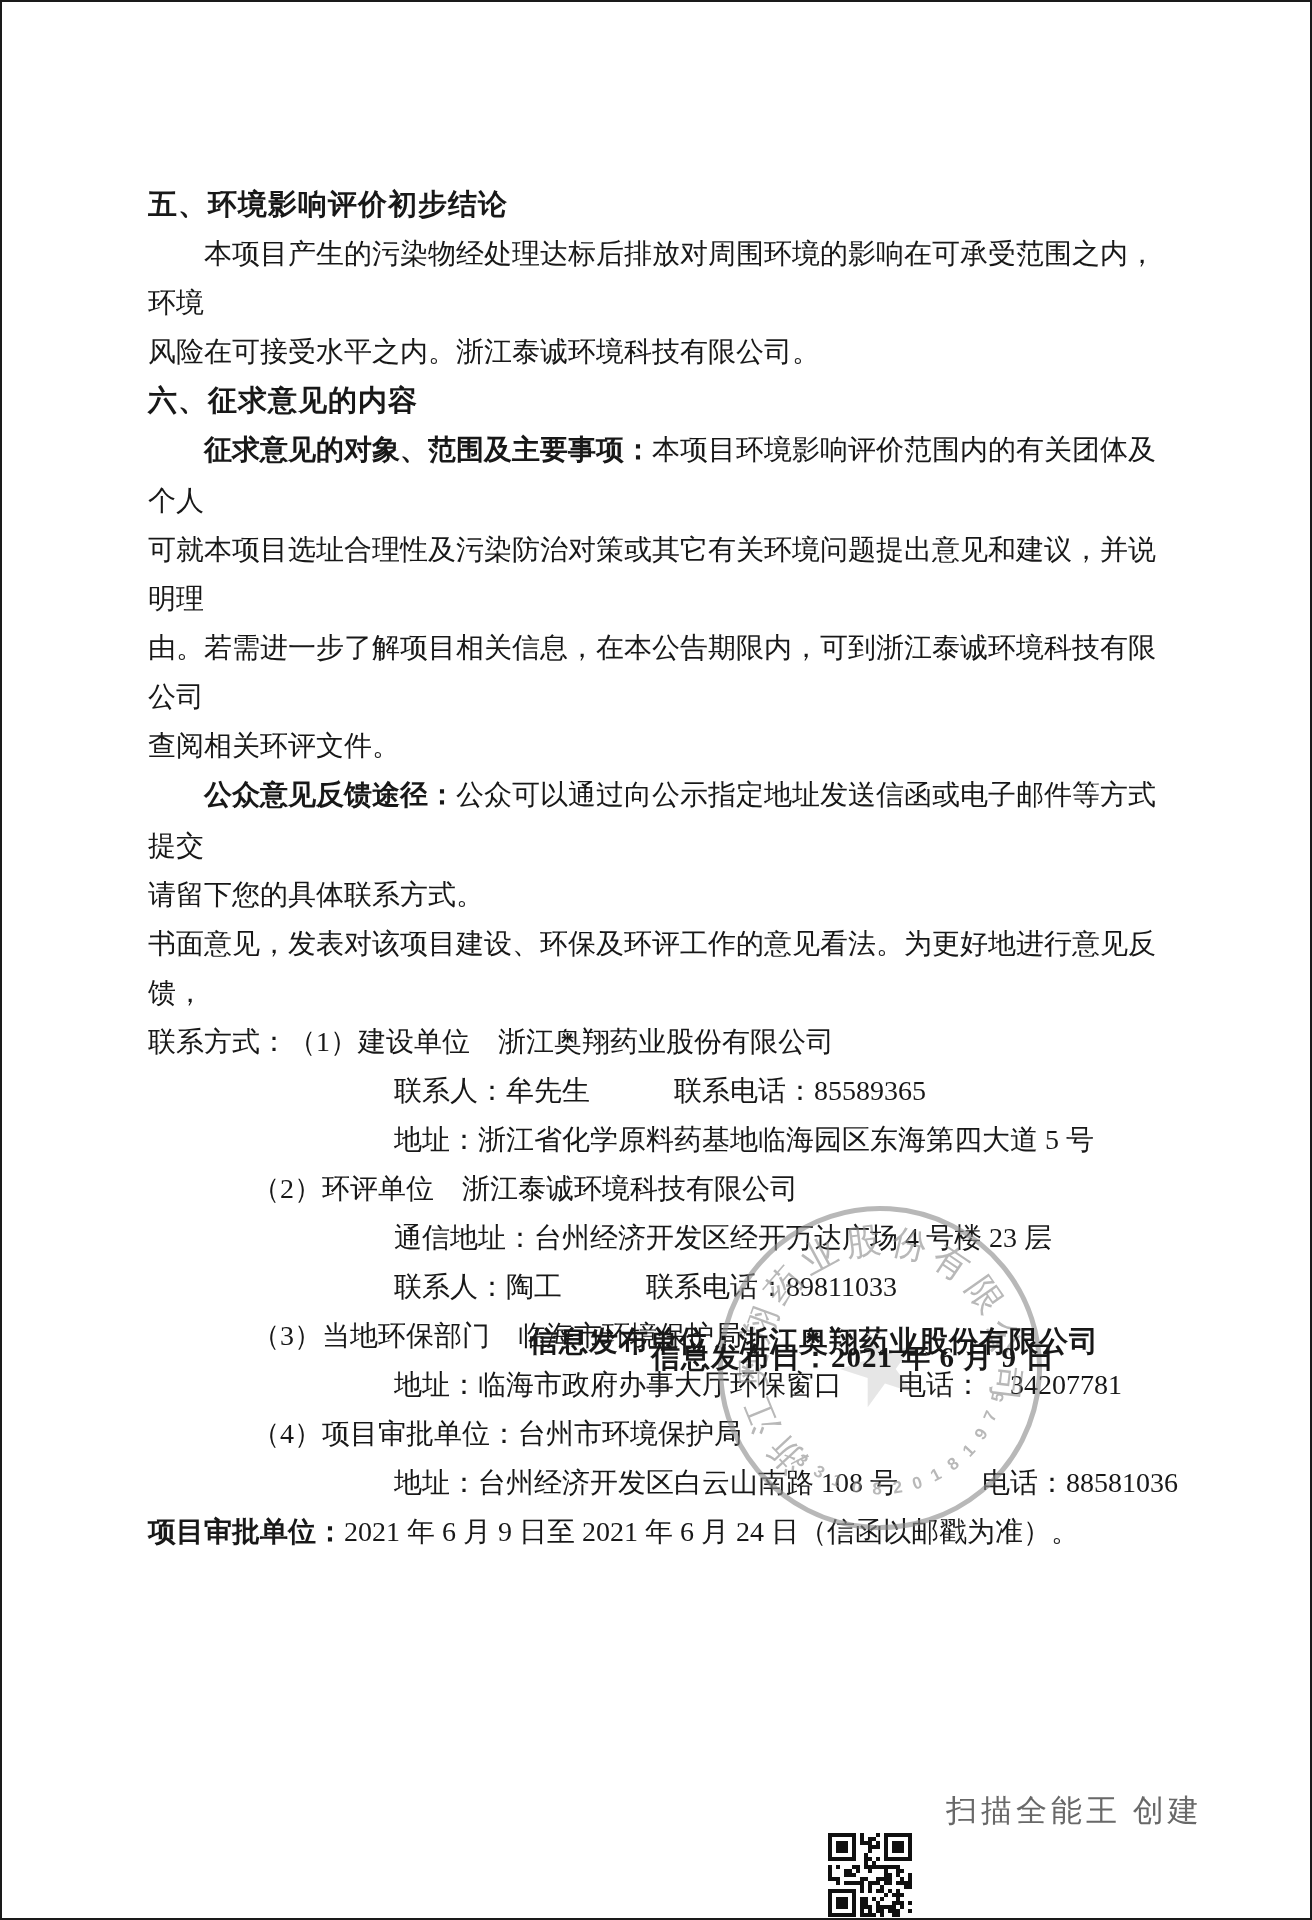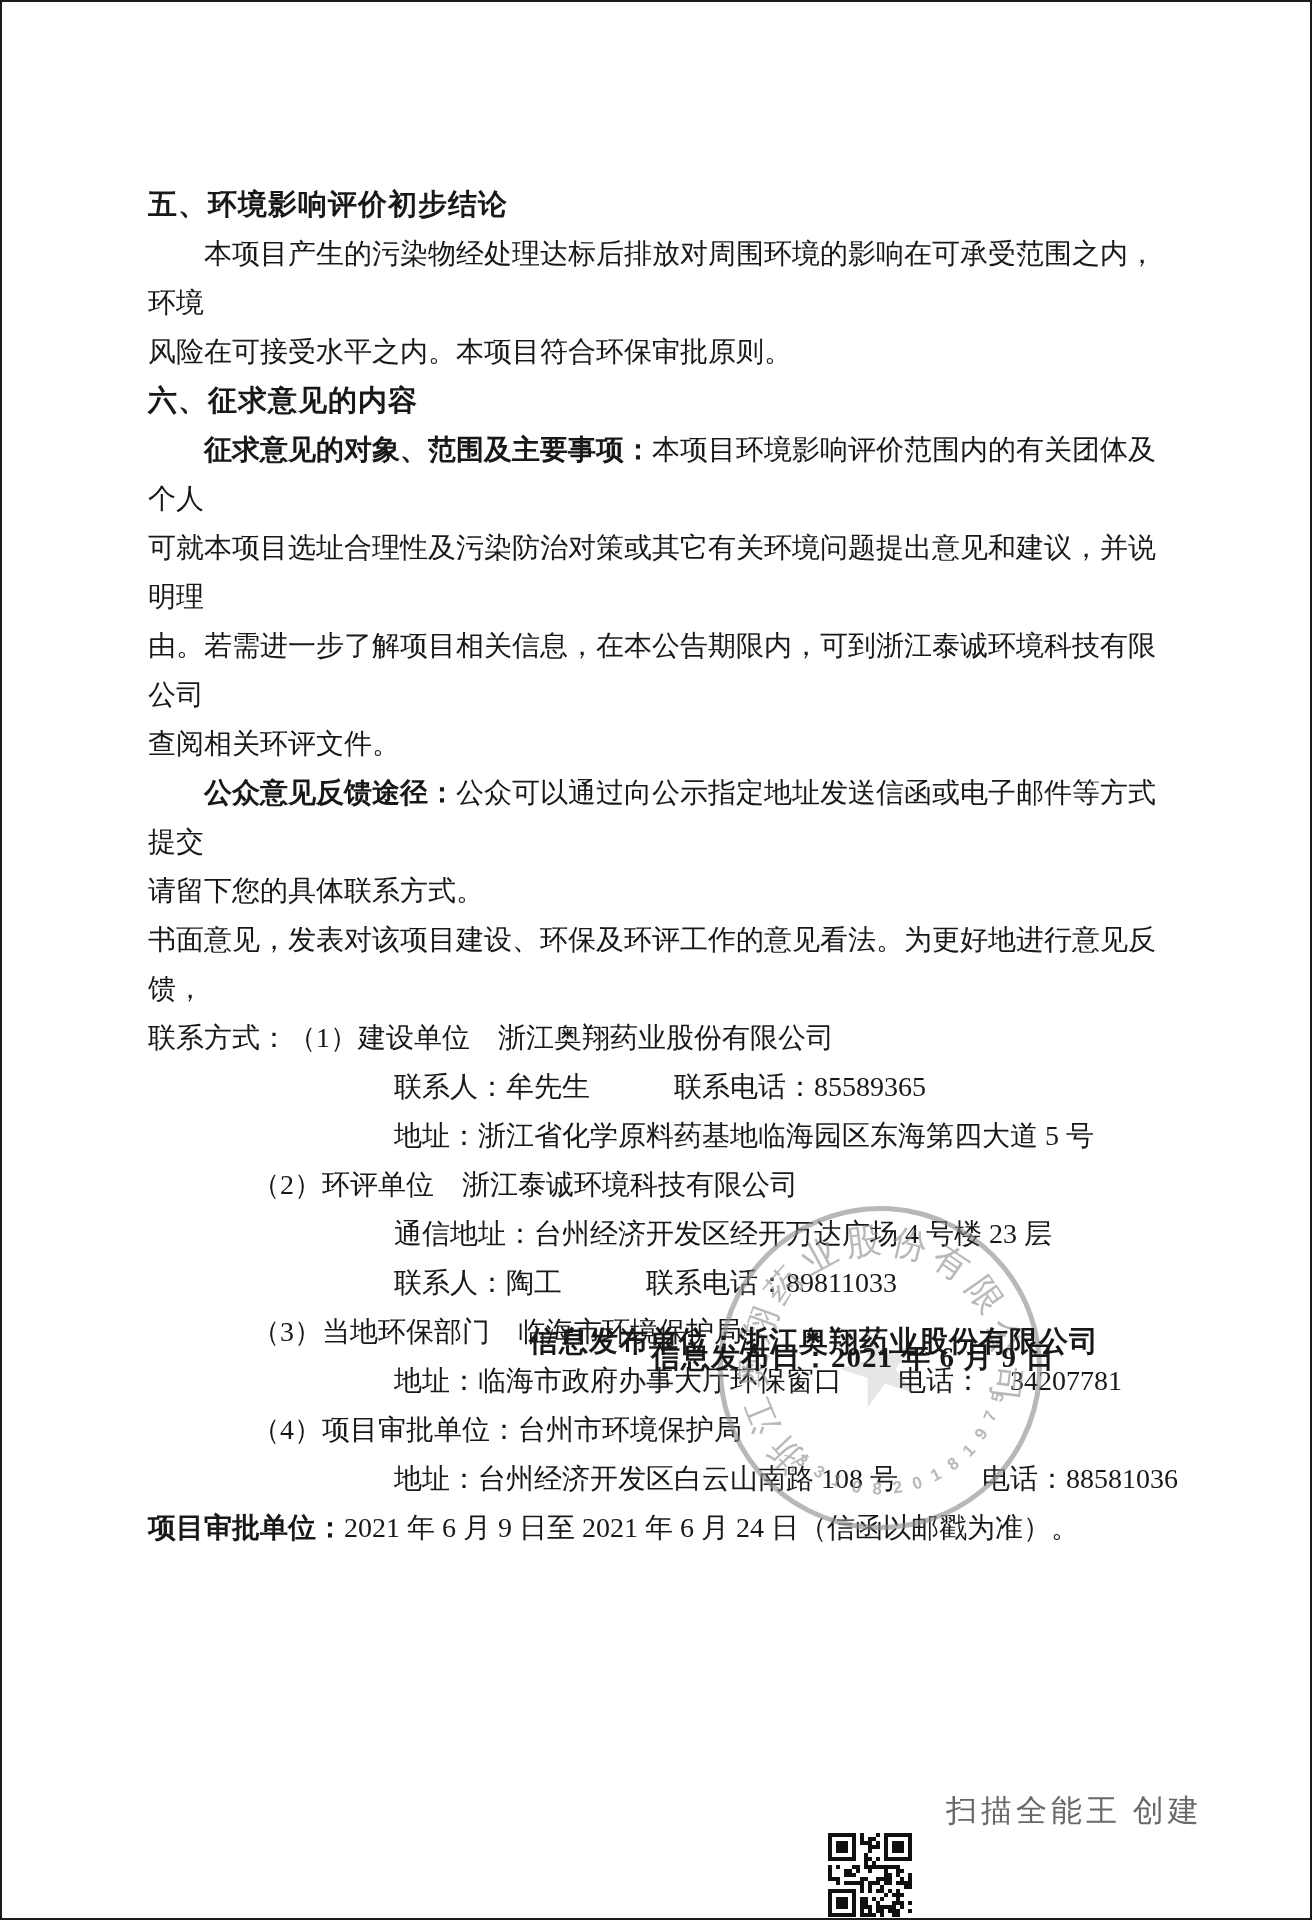--- a/index.html
+++ b/index.html
@@ -16,21 +16,21 @@
   }
   .content{
     position:absolute;left:146px;top:178px;width:1030px;
     font-size:28px;
   }
   .line{line-height:49px;white-space:pre-wrap;}
   .indent{text-indent:56px;}
   .sub{padding-left:104px;}
   .detail{padding-left:246px;}
   .h{font-family:"Liberation Sans",sans-serif;font-weight:bold;font-size:29px;letter-spacing:1px;}
-  .lead{font-family:Liberation Serif, serif;font-weight:bold;}
+  .lead{font-family:Liberation Mono, monospace;font-weight:bold;}
   .pub{position:absolute;z-index:3;font-family:"Liberation Sans",sans-serif;font-weight:bold;font-size:29px;letter-spacing:1px;white-space:pre;}
   .pub-unit{left:527px;top:1320px;}
   .pub-date{left:649px;top:1336px;}
   .pub-date .val{font-family:"Liberation Serif",serif;}
   
   .stamp{
     position:absolute;left:712px;top:1200px;width:332px;height:332px;
     transform:rotate(-18deg);
     color:#8d8d8d;opacity:.62;z-index:1;
   }
@@ -47,21 +47,21 @@
   }
 </style>
 </head>
 <body>
 
 <div class="page">
 
   <div class="content">
     <div class="line h">五、环境影响评价初步结论</div>
     <div class="line indent">本项目产生的污染物经处理达标后排放对周围环境的影响在可承受范围之内，环境</div>
-    <div class="line">风险在可接受水平之内。本项目符合环保审批原则。</div>
+    <div class="line">风险在可接受水平之内。浙江泰诚环境科技有限公司。</div>
 
     <div class="line h">六、征求意见的内容</div>
     <div class="line indent"><span class="lead">征求意见的对象、范围及主要事项：</span><span>本项目环境影响评价范围内的有关团体及个人</span></div>
     <div class="line">可就本项目选址合理性及污染防治对策或其它有关环境问题提出意见和建议，并说明理</div>
     <div class="line">由。若需进一步了解项目相关信息，在本公告期限内，可到浙江泰诚环境科技有限公司</div>
     <div class="line">查阅相关环评文件。</div>
 
     <div class="line indent"><span class="lead">公众意见反馈途径：</span><span>公众可以通过向公示指定地址发送信函或电子邮件等方式提交</span></div>
     <div class="line">请留下您的具体联系方式。</div>
     <div class="line">书面意见，发表对该项目建设、环保及环评工作的意见看法。为更好地进行意见反馈，</div>

